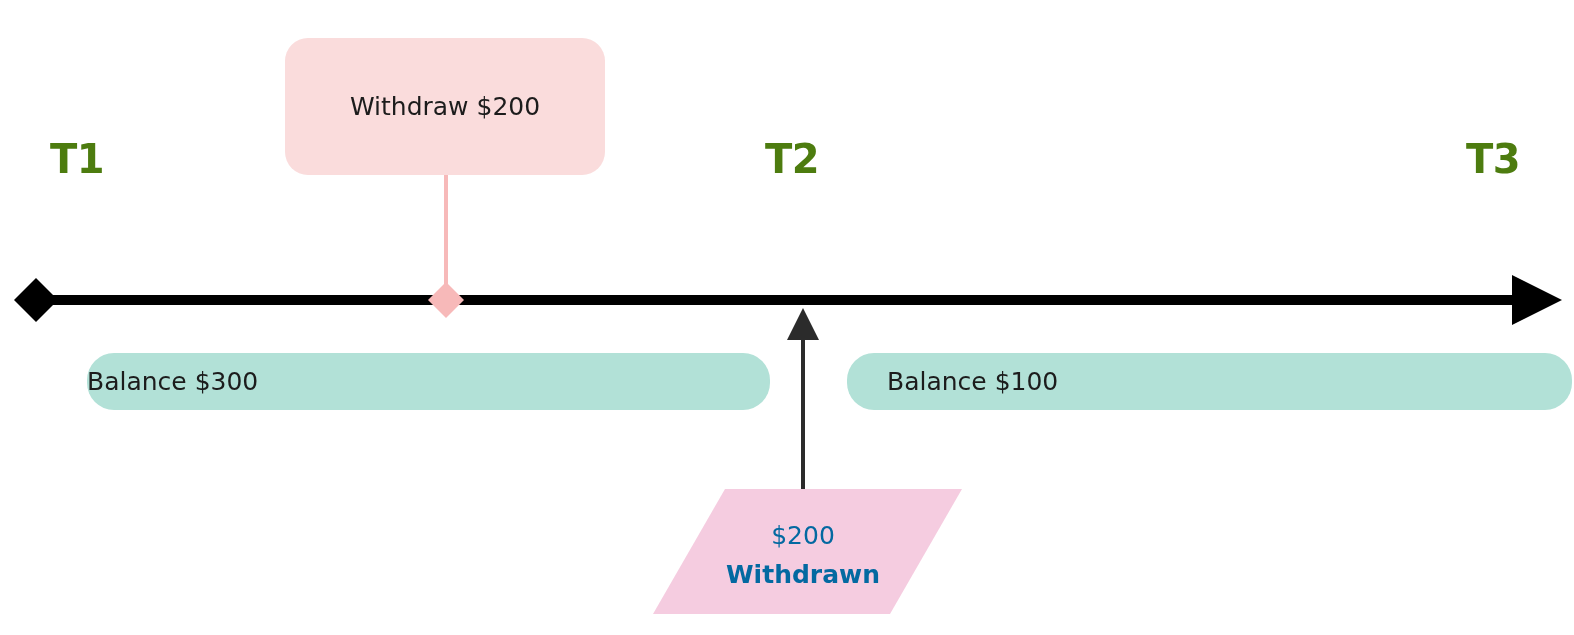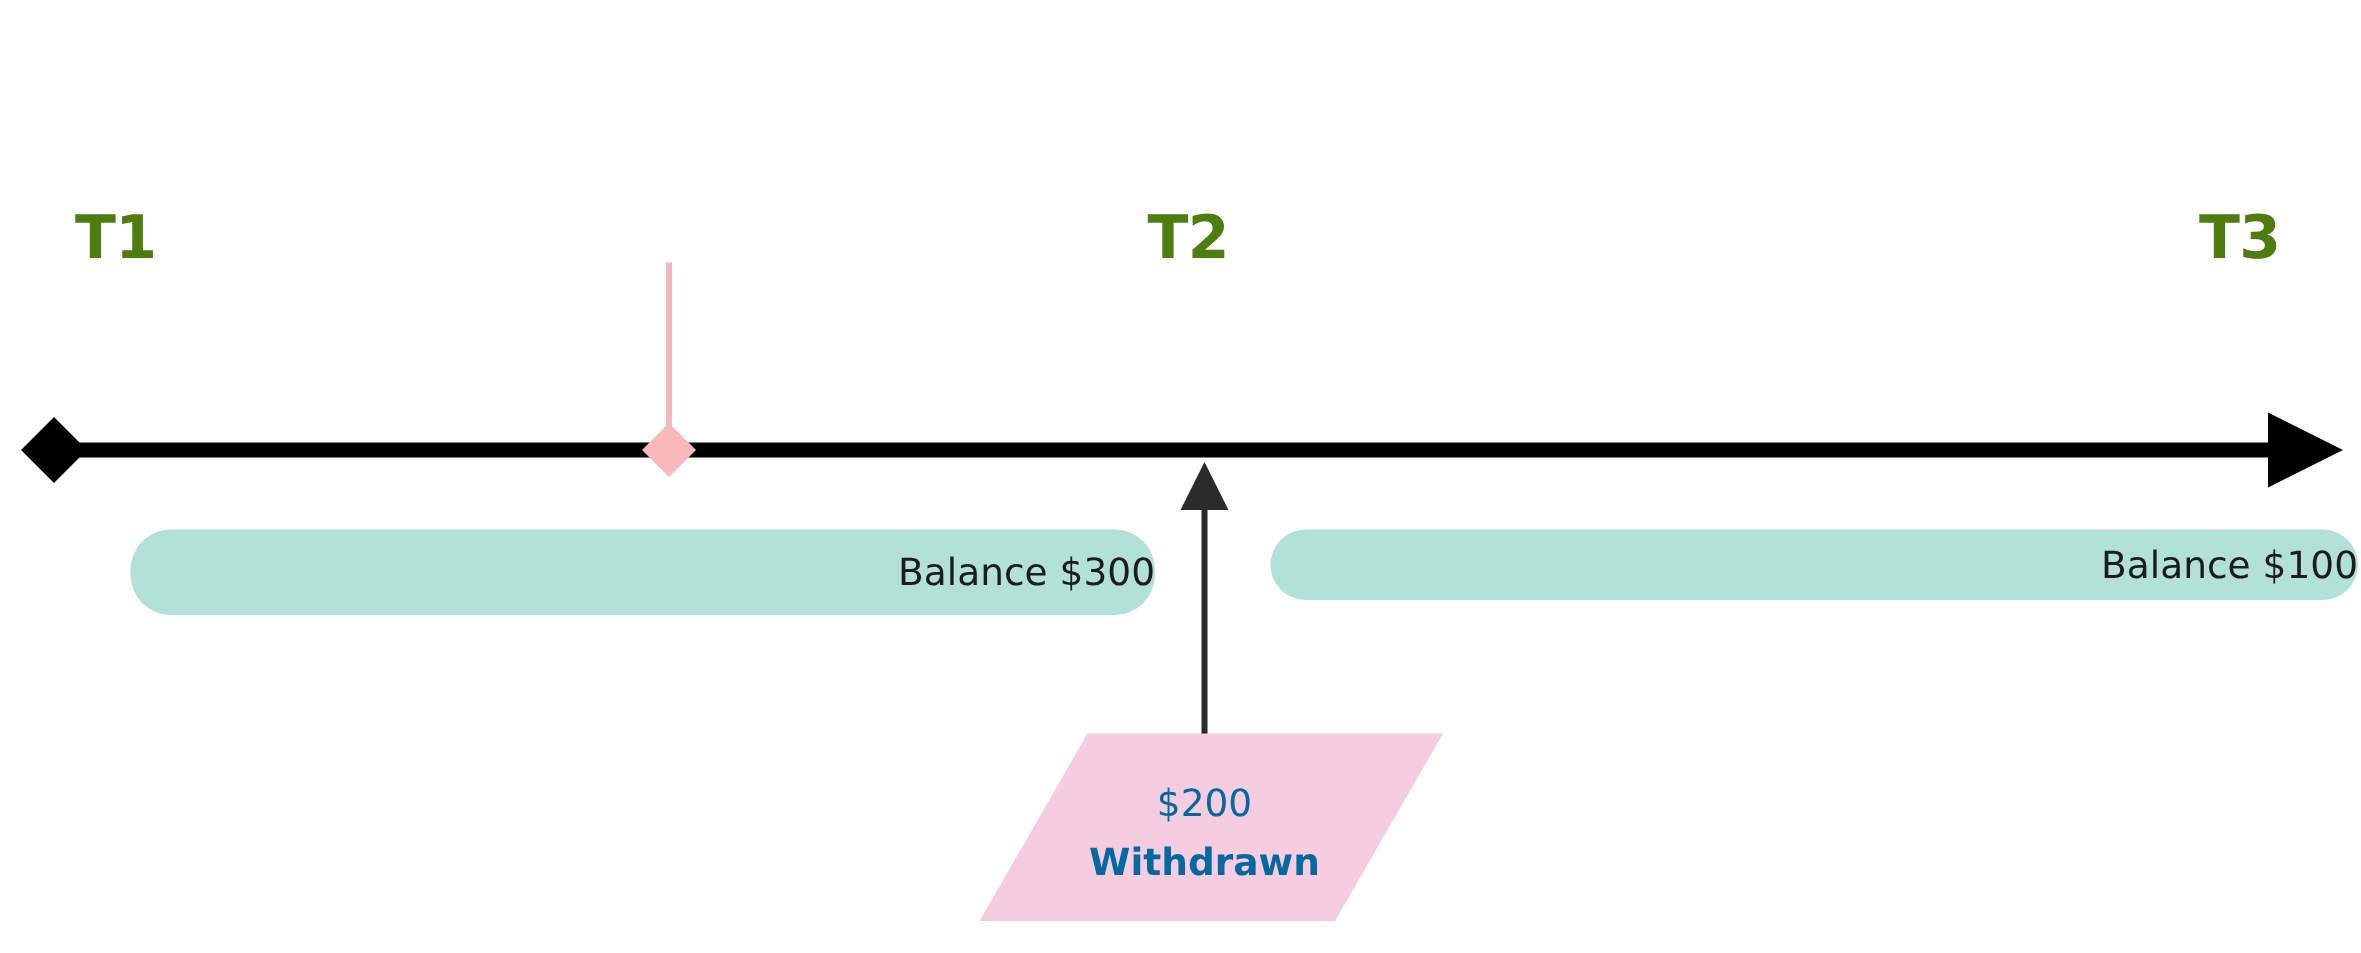--- a/index.html
+++ b/index.html
@@ -46,21 +46,21 @@
     font-family: "DejaVu Sans", sans-serif;
     font-size: 25px;
     color: #1c1c1c;
     white-space: nowrap;
   }
   .balance-bar {
     position: absolute;
     background: #b2e1d7;
     display: flex;
     align-items: center;
-    justify-content: flex-end;
+    justify-content: flex-start;
     border-radius: 27px;
   }
   .balance-bar-label {
     font-family: "DejaVu Sans", sans-serif;
     font-size: 25px;
     color: #1c1c1c;
     white-space: nowrap;
   }
   .note-label {
     position: absolute;
@@ -93,26 +93,29 @@
 
     <polygon points="725,489 962,489 890,614 653,614" fill="#f5cce0"></polygon>
   </svg>
 
   <div class="tick-label" style="left:50px; top:139px;">T1</div>
 
   <div class="tick-label" style="left:765px; top:139px;">T2</div>
 
   <div class="tick-label" style="left:1450px; top:139px;margin-left:16px;">T3</div>
 
+  <div class="event-box" style="left:285px; top:38px; width:320px; height:137px;">
+    <span class="event-box-label">Withdraw $200</span>
+  </div>
 
   <div class="balance-bar" style="left:87px; top:353px; width:683px; height:57px;">
     <span class="balance-bar-label">Balance $300</span>
   </div>
 
-  <div class="balance-bar" style="left:847px; top:353px; width:685px; height:47px;padding-left:40px;">
+  <div class="balance-bar" style="left:847px; top:353px; width:685px; height:57px;padding-left:40px;">
     <span class="balance-bar-label">Balance $100</span>
   </div>
 
   <div class="note-label" style="left:703px; top:517px; width:200px;">$200</div>
 
   <div class="note-label" style="left:703px; top:556px; width:200px;font-weight:bold;">Withdrawn</div>
 
 </div>
 
 </body></html>

